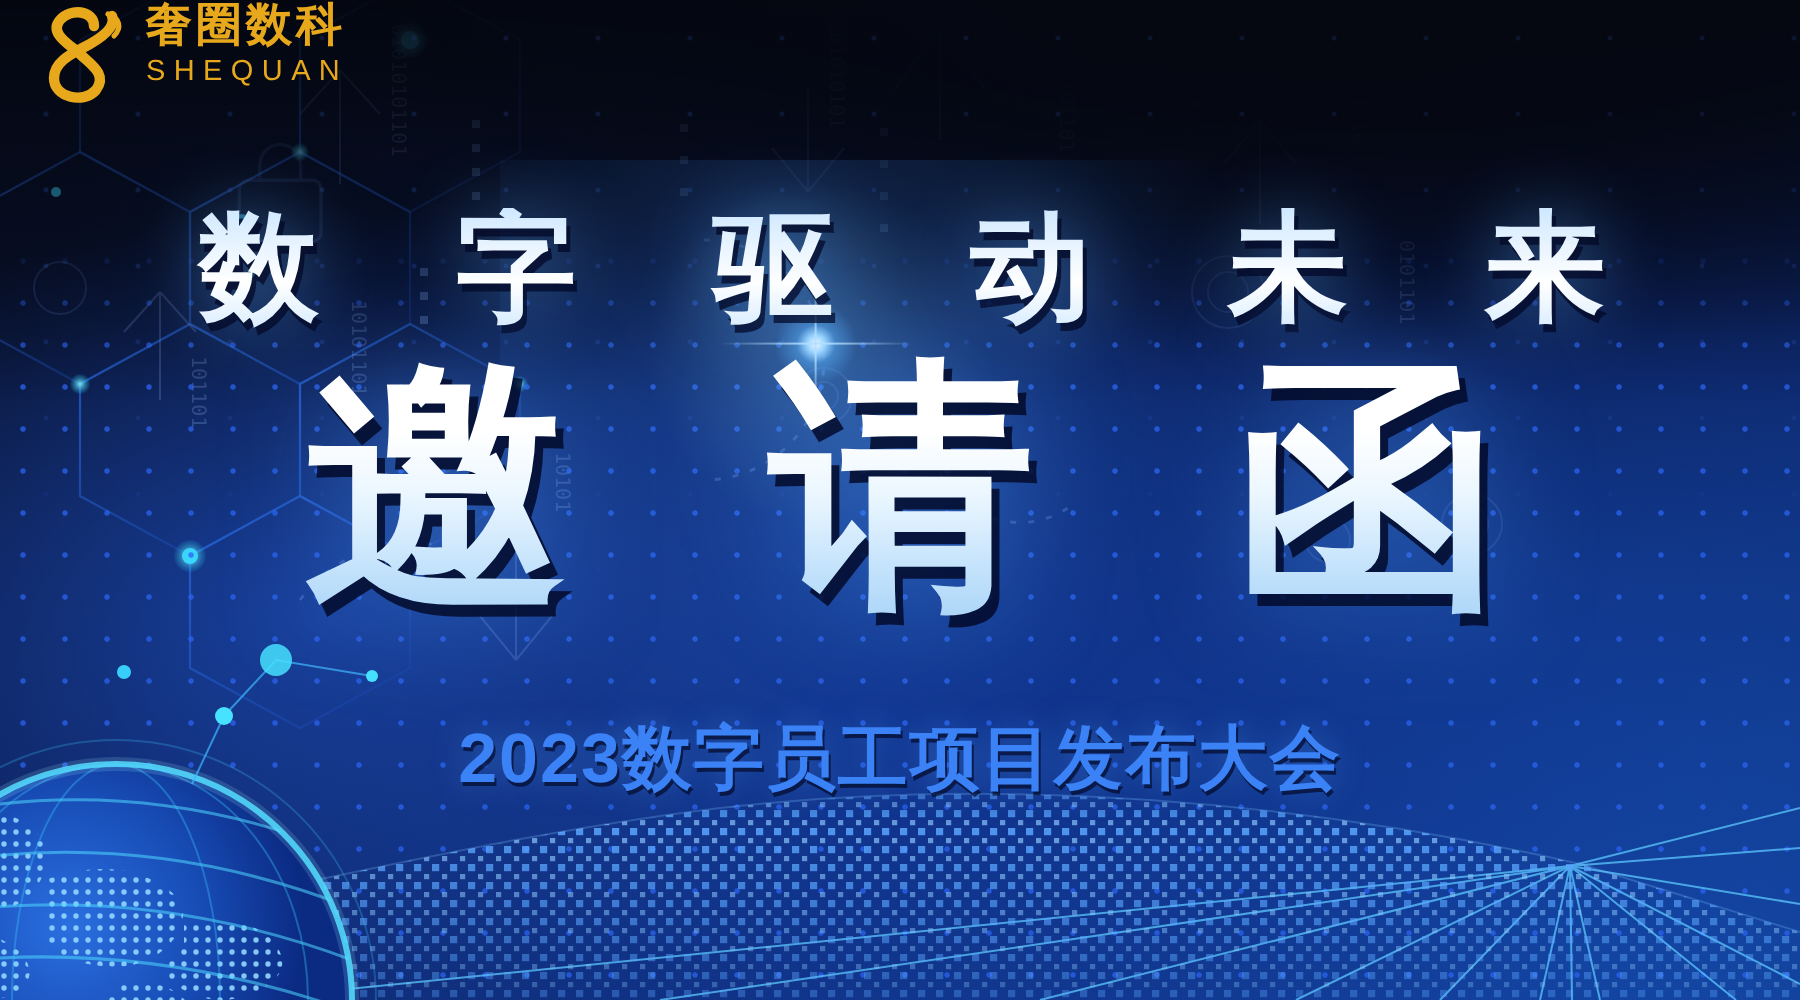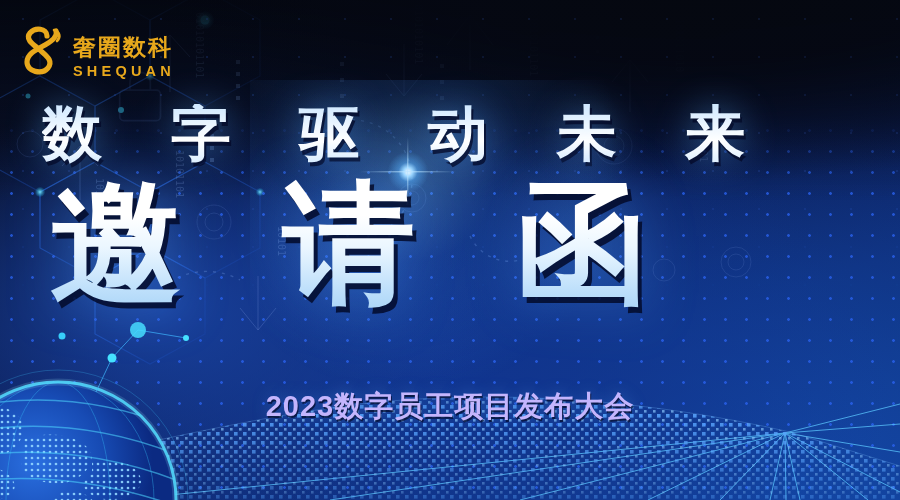--- a/index.html
+++ b/index.html
@@ -59,40 +59,40 @@
     background:linear-gradient(to right, rgba(150,215,255,0), #bfe6ff, rgba(150,215,255,0));
   }
   .spark::before{width:96px;height:1.4px;transform:translate(-50%,-50%);}
   .spark::after{width:1.4px;height:70px;transform:translate(-50%,-50%);
     background:linear-gradient(to bottom, rgba(150,215,255,0), #bfe6ff, rgba(150,215,255,0));}
 
   .svg-layer{position:absolute;inset:0;width:900px;height:500px;}
 
   
   .logo{
-    position:absolute;left:14px;top:24px;
-    display:flex;align-items:flex-end;gap:7px;
+    position:absolute;left:14px;top:1px;
+    display:flex;align-items:flex-start;gap:7px;
     z-index:40;
   }
   .logo-mark{width:52px;height:54px;flex:0 0 auto;}
   .logo-words{display:flex;flex-direction:column;line-height:1;}
   .logo-cn{
     font-size:23px;font-weight:700;color:#e8a81c;letter-spacing:2px;
     font-family:"Liberation Sans","DejaVu Sans",sans-serif;
   }
   .logo-en{
-    font-size:14.5px;font-weight:700;color:#e8a81c;letter-spacing:4.2px;
+    font-size:14.5px;font-weight:400;color:#e8a81c;letter-spacing:4.2px;
     margin-top:5px;
     font-family:"Liberation Sans","DejaVu Sans",sans-serif;
   }
 
   
   .headline{
-    position:absolute;left:16px;right:0;top:104px;
-    z-index:30;
+    position:absolute;left:2px;right:0;top:104px;
+    text-align:center;z-index:30;
   }
   .title-main{
     font-size:60px;font-weight:700;letter-spacing:26px;
     margin-left:26px;
     line-height:1;
     background:linear-gradient(to bottom,#cfe8ff 0%,#eaf5ff 34%,#ffffff 62%,#dbeeff 100%);
     -webkit-background-clip:text;background-clip:text;
     color:transparent;-webkit-text-fill-color:transparent;
     filter:drop-shadow(2px 4px 0 rgba(4,10,40,.75)) drop-shadow(0 0 18px rgba(90,170,255,.45));
     font-family:"Liberation Sans","DejaVu Sans",sans-serif;
@@ -104,25 +104,24 @@
     line-height:1.02;
     background:linear-gradient(to bottom,#ffffff 0%,#ffffff 28%,#eaf6ff 52%,#bfe0fb 82%,#a9d4f7 100%);
     -webkit-background-clip:text;background-clip:text;
     color:transparent;-webkit-text-fill-color:transparent;
     filter:drop-shadow(4px 6px 0 rgba(3,9,38,.82)) drop-shadow(0 0 26px rgba(80,160,255,.35));
     font-family:Liberation Serif, serif;
   }
   .subtitle{
     position:absolute;left:0;right:0;top:356px;
     text-align:center;z-index:30;
-    font-size:29px;font-weight:700;letter-spacing:1px;
-    color:#c4b5fd;
+    font-size:35px;font-weight:700;letter-spacing:1px;
+    color:#3b82f6;
     text-shadow:1px 2px 0 rgba(4,10,40,.7), 0 0 16px rgba(90,170,255,.35);
     font-family:"Liberation Sans","DejaVu Sans",sans-serif;
-    margin-top:31px;
   }
 </style>
 </head>
 <body>
 
 <div class="stage">
 
   <div class="bg-base"></div>
 
   <svg class="svg-layer" viewBox="0 0 900 500" preserveAspectRatio="none">

